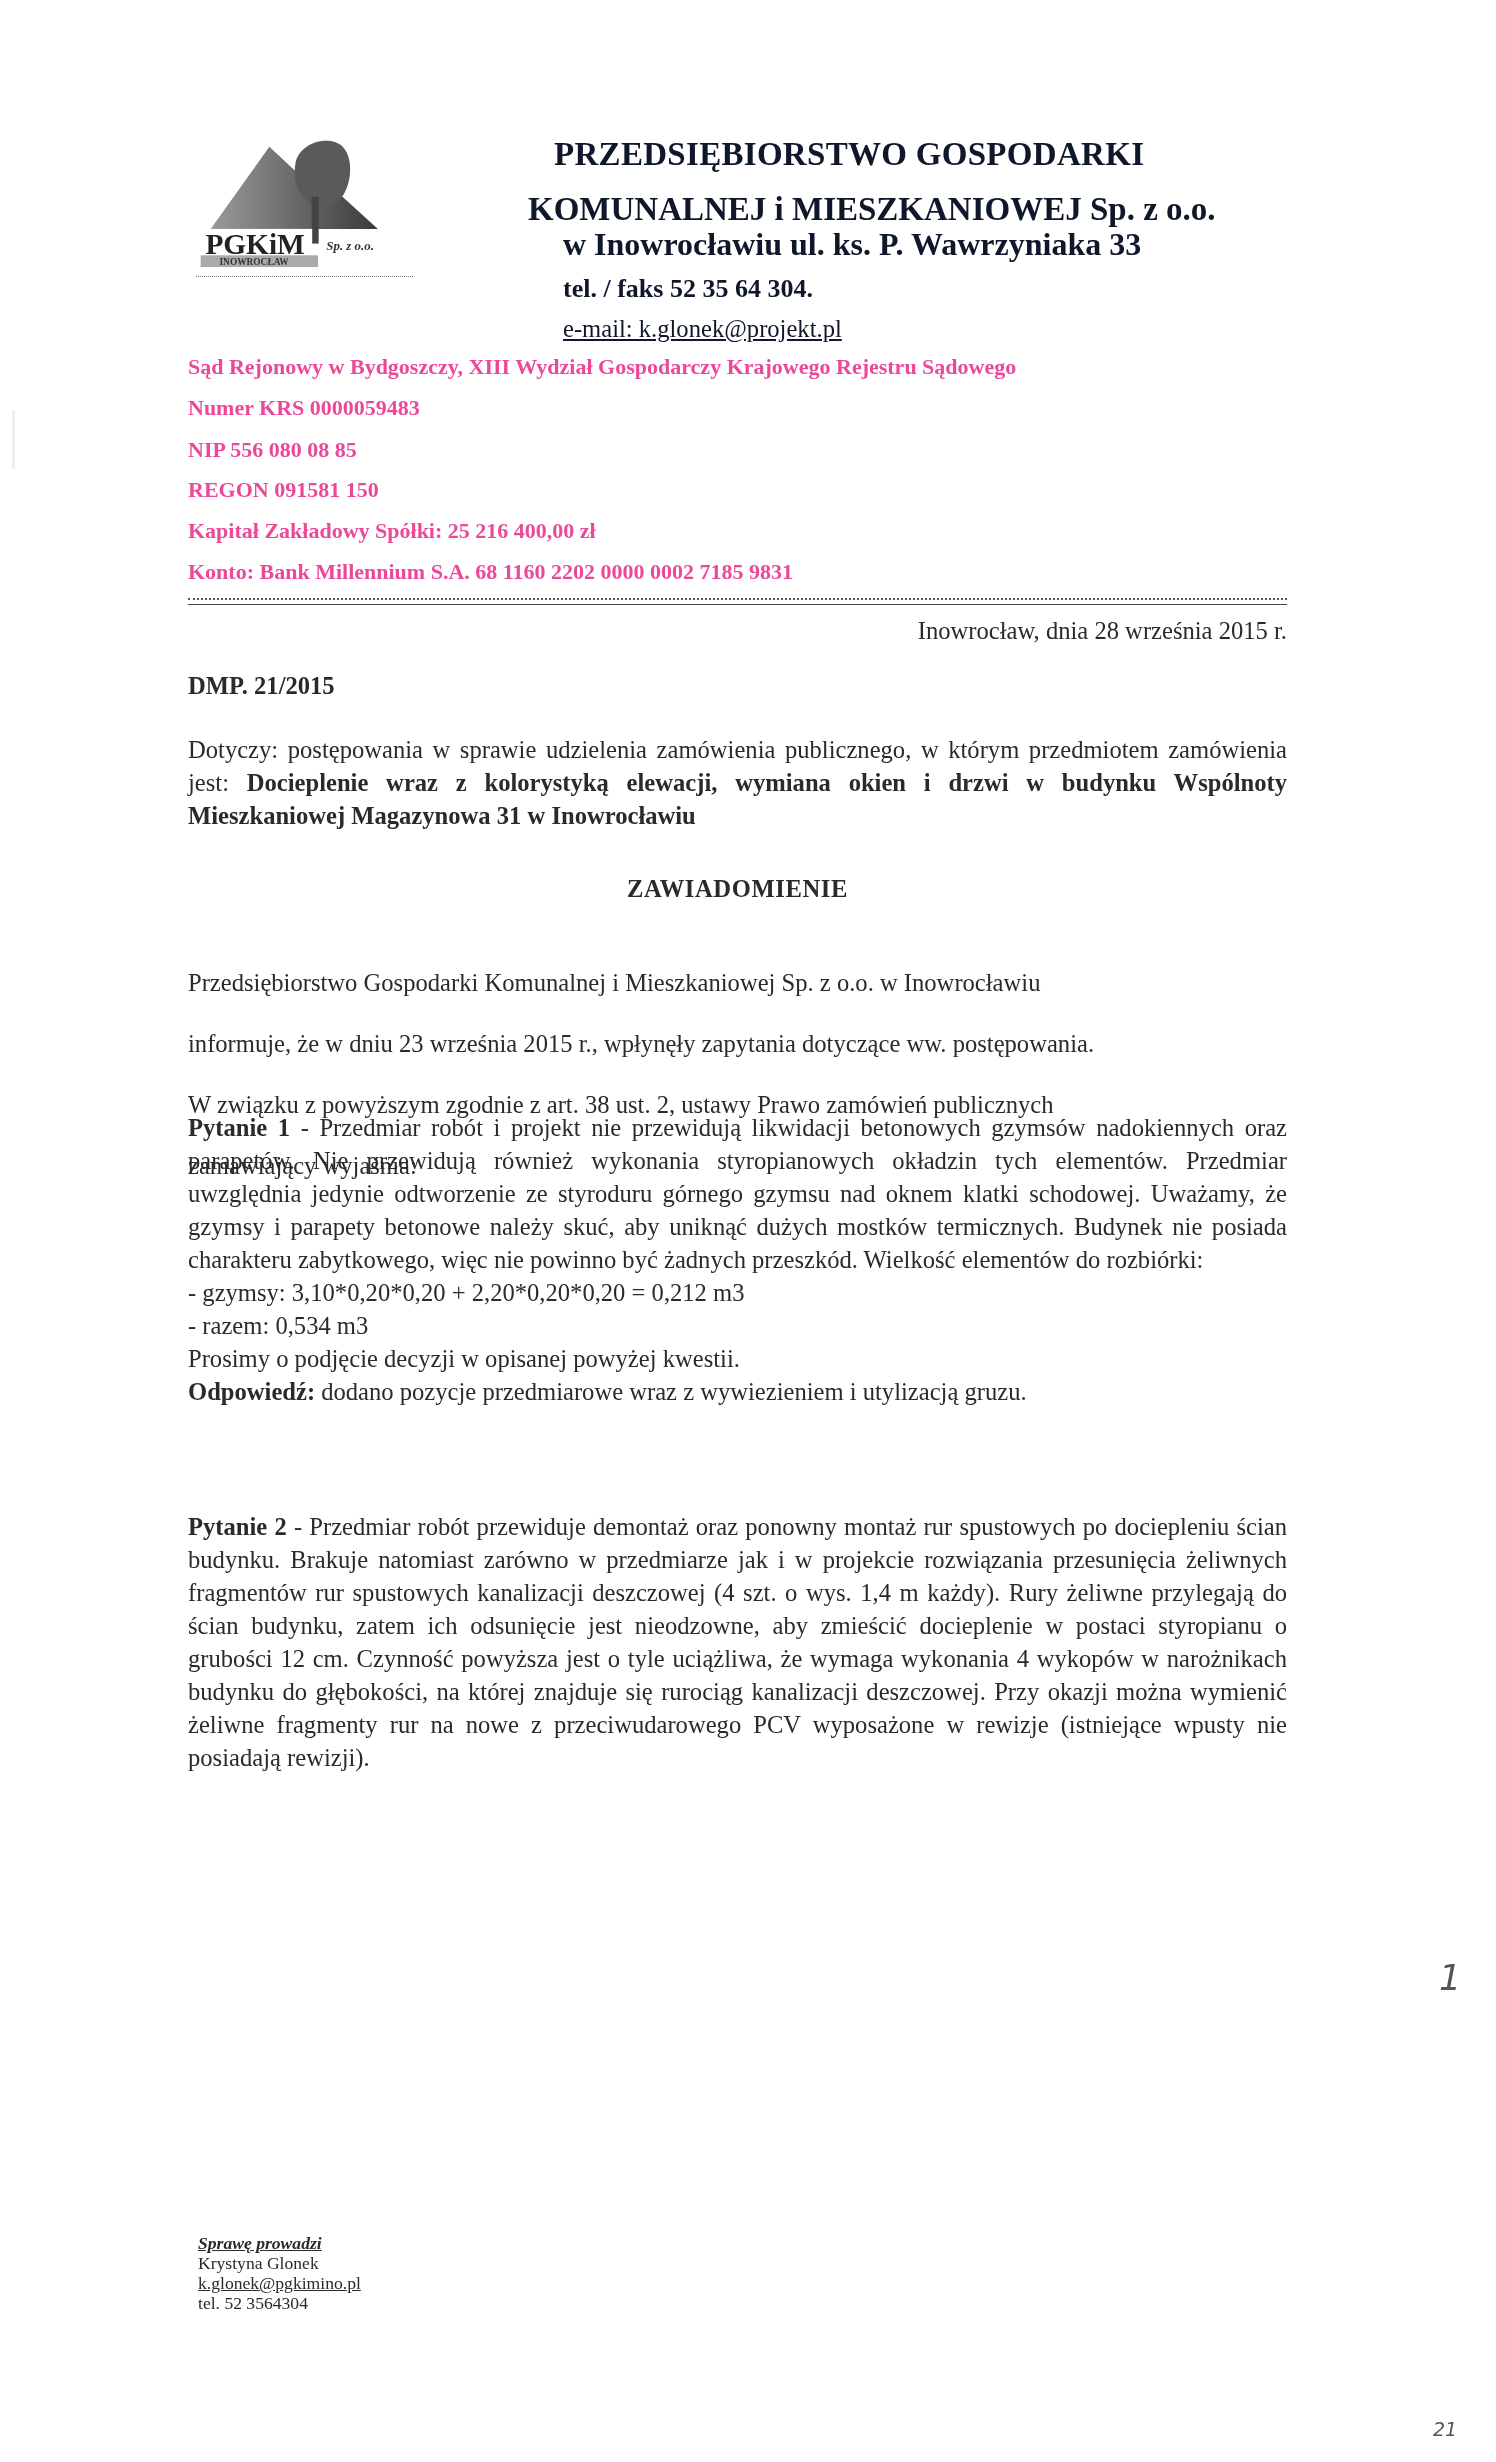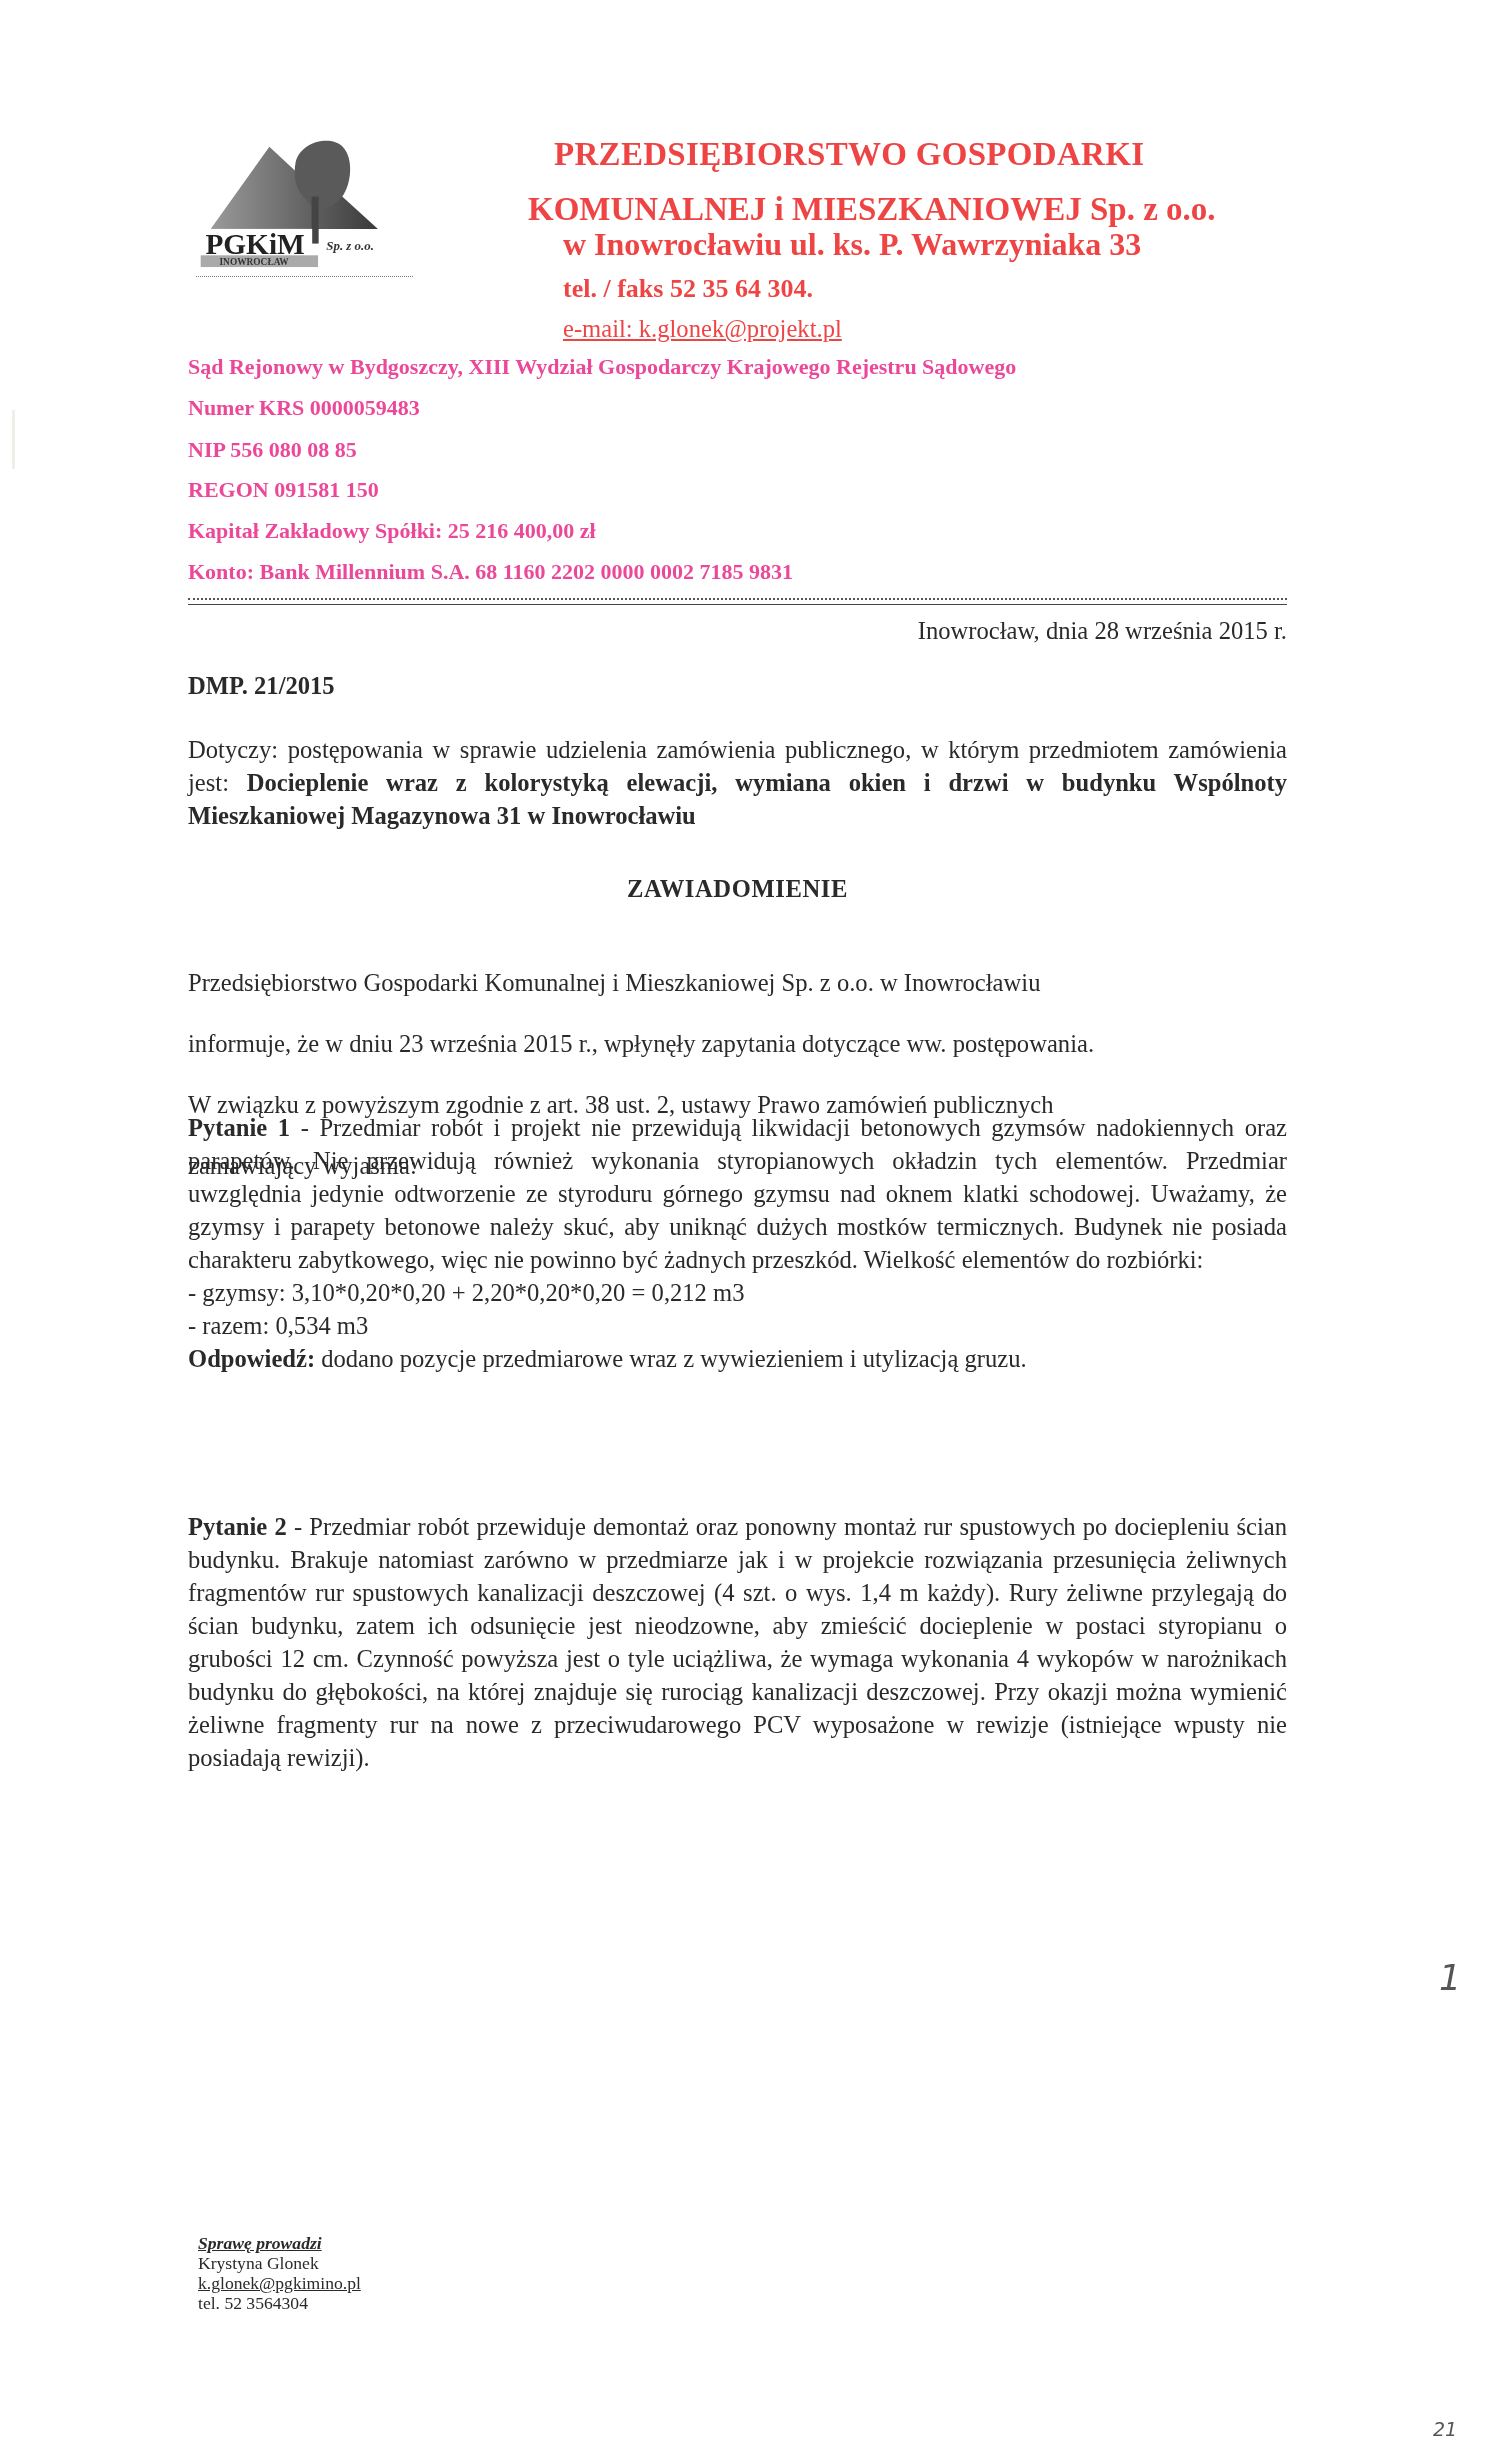--- a/index.html
+++ b/index.html
@@ -4,21 +4,21 @@
 <style>
   html, body { margin: 0; padding: 0; background: #ffffff; }
   body {
     width: 1496px; height: 2462px; position: relative; overflow: hidden;
     font-family: "Liberation Serif", "DejaVu Serif", serif;
     color: #2a2a2a;
   }
   .abs { position: absolute; }
   .logo { left: 196px; top: 135px; width: 223px; height: 135px; }
   .logo-dots { left: 196px; top: 276px; width: 217px; height: 0; border-top: 1.8px dotted #777; }
-  .hdr { left: 554px; font-weight: bold; white-space: nowrap; color: #ef4444; }
+  .hdr { left: 554px; font-weight: bold; white-space: nowrap; color: #0f172a; }
   .hdr-l1 { top: 136px; font-size: 33px; letter-spacing: 0.3px; }
   .hdr-l2 { top: 179px; font-size: 33px; left: 528px; margin-top: 12px; }
   .hdr-l3 { top: 226px; font-size: 32px; left: 563px; }
   .hdr-l4 { top: 274px; font-size: 26px; left: 563px; }
   .hdr-l5 { top: 315px; font-size: 24.6px; left: 563px; font-weight: normal; text-decoration: underline; }
   .reg { left: 188px; font-weight: bold; font-size: 22px; white-space: nowrap; color: #ec4899; }
   .reg-0 { top: 354px; }
   .reg-1 { top: 395px; }
   .reg-2 { top: 437px; }
   .reg-3 { top: 477px; }
@@ -104,20 +104,21 @@
   <span class="ln">Przedsiębiorstwo Gospodarki Komunalnej i Mieszkaniowej Sp. z o.o. w Inowrocławiu</span>
   <span class="ln">informuje, że w dniu 23 września 2015 r., wpłynęły zapytania dotyczące ww. postępowania.</span>
   <span class="ln">W związku z powyższym zgodnie z art. 38 ust. 2, ustawy Prawo zamówień publicznych</span>
   <span class="ln">zamawiający wyjaśnia:</span>
 </div>
 
 <div class="abs body-block q1">
   <div><b>Pytanie 1</b><span> - Przedmiar robót i projekt nie przewidują likwidacji betonowych gzymsów nadokiennych oraz parapetów. Nie przewidują również wykonania styropianowych okładzin tych elementów. Przedmiar uwzględnia jedynie odtworzenie ze styroduru górnego gzymsu nad oknem klatki schodowej. Uważamy, że gzymsy i parapety betonowe należy skuć, aby uniknąć dużych mostków termicznych. Budynek nie posiada charakteru zabytkowego, więc nie powinno być żadnych przeszkód. Wielkość elementów do rozbiórki:</span></div>
   <span class="list">- gzymsy: 3,10*0,20*0,20 + 2,20*0,20*0,20 = 0,212 m3</span>
   <span class="list">- razem: 0,534 m3</span>
+  <span class="list">Prosimy o podjęcie decyzji w opisanej powyżej kwestii.</span>
   <div class="list"><b>Odpowiedź:</b><span> dodano pozycje przedmiarowe wraz z wywiezieniem i utylizacją gruzu.</span></div>
 </div>
 
 <div class="abs body-block q2">
   <b>Pytanie 2</b><span> - Przedmiar robót przewiduje demontaż oraz ponowny montaż rur spustowych po dociepleniu ścian budynku. Brakuje natomiast zarówno w przedmiarze jak i w projekcie rozwiązania przesunięcia żeliwnych fragmentów rur spustowych kanalizacji deszczowej (4 szt. o wys. 1,4 m każdy). Rury żeliwne przylegają do ścian budynku, zatem ich odsunięcie jest nieodzowne, aby zmieścić docieplenie w postaci styropianu o grubości 12 cm. Czynność powyższa jest o tyle uciążliwa, że wymaga wykonania 4 wykopów w narożnikach budynku do głębokości, na której znajduje się rurociąg kanalizacji deszczowej. Przy okazji można wymienić żeliwne fragmenty rur na nowe z przeciwudarowego PCV wyposażone w rewizje (istniejące wpusty nie posiadają rewizji).</span>
 </div>
 
 <div class="abs hand hand-1">1</div>
 <div class="abs hand hand-2">21</div>
 

